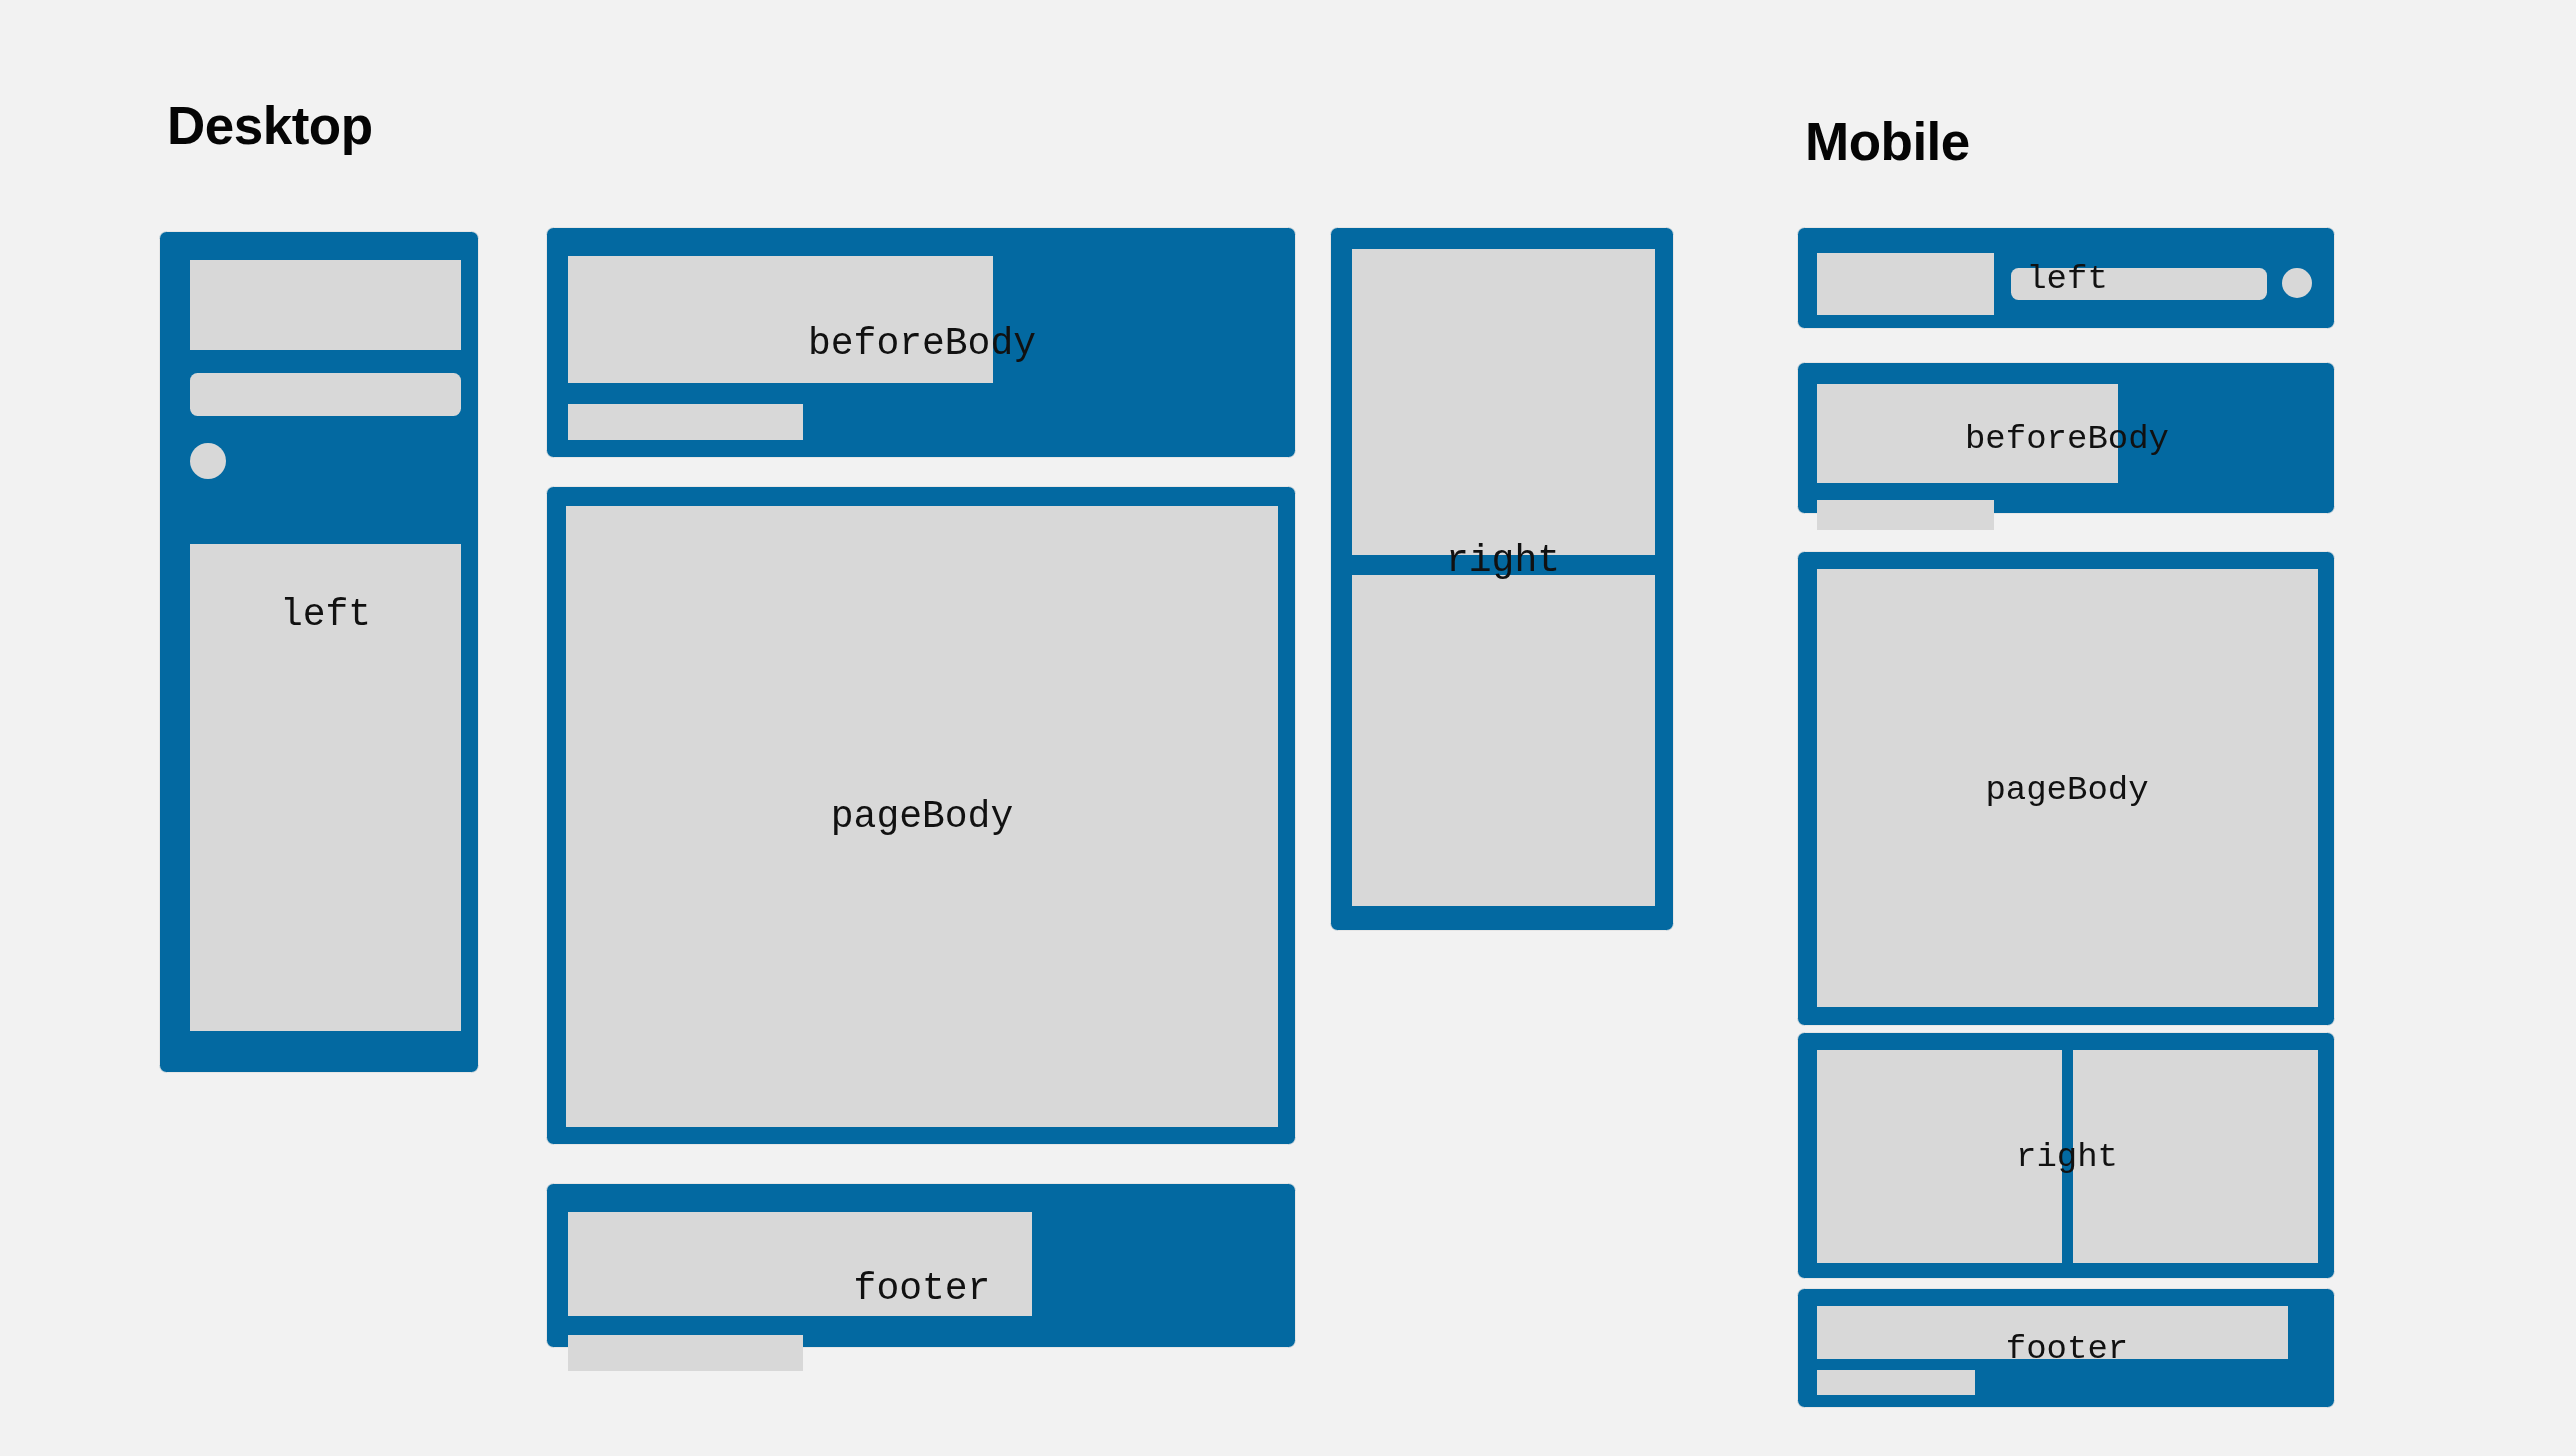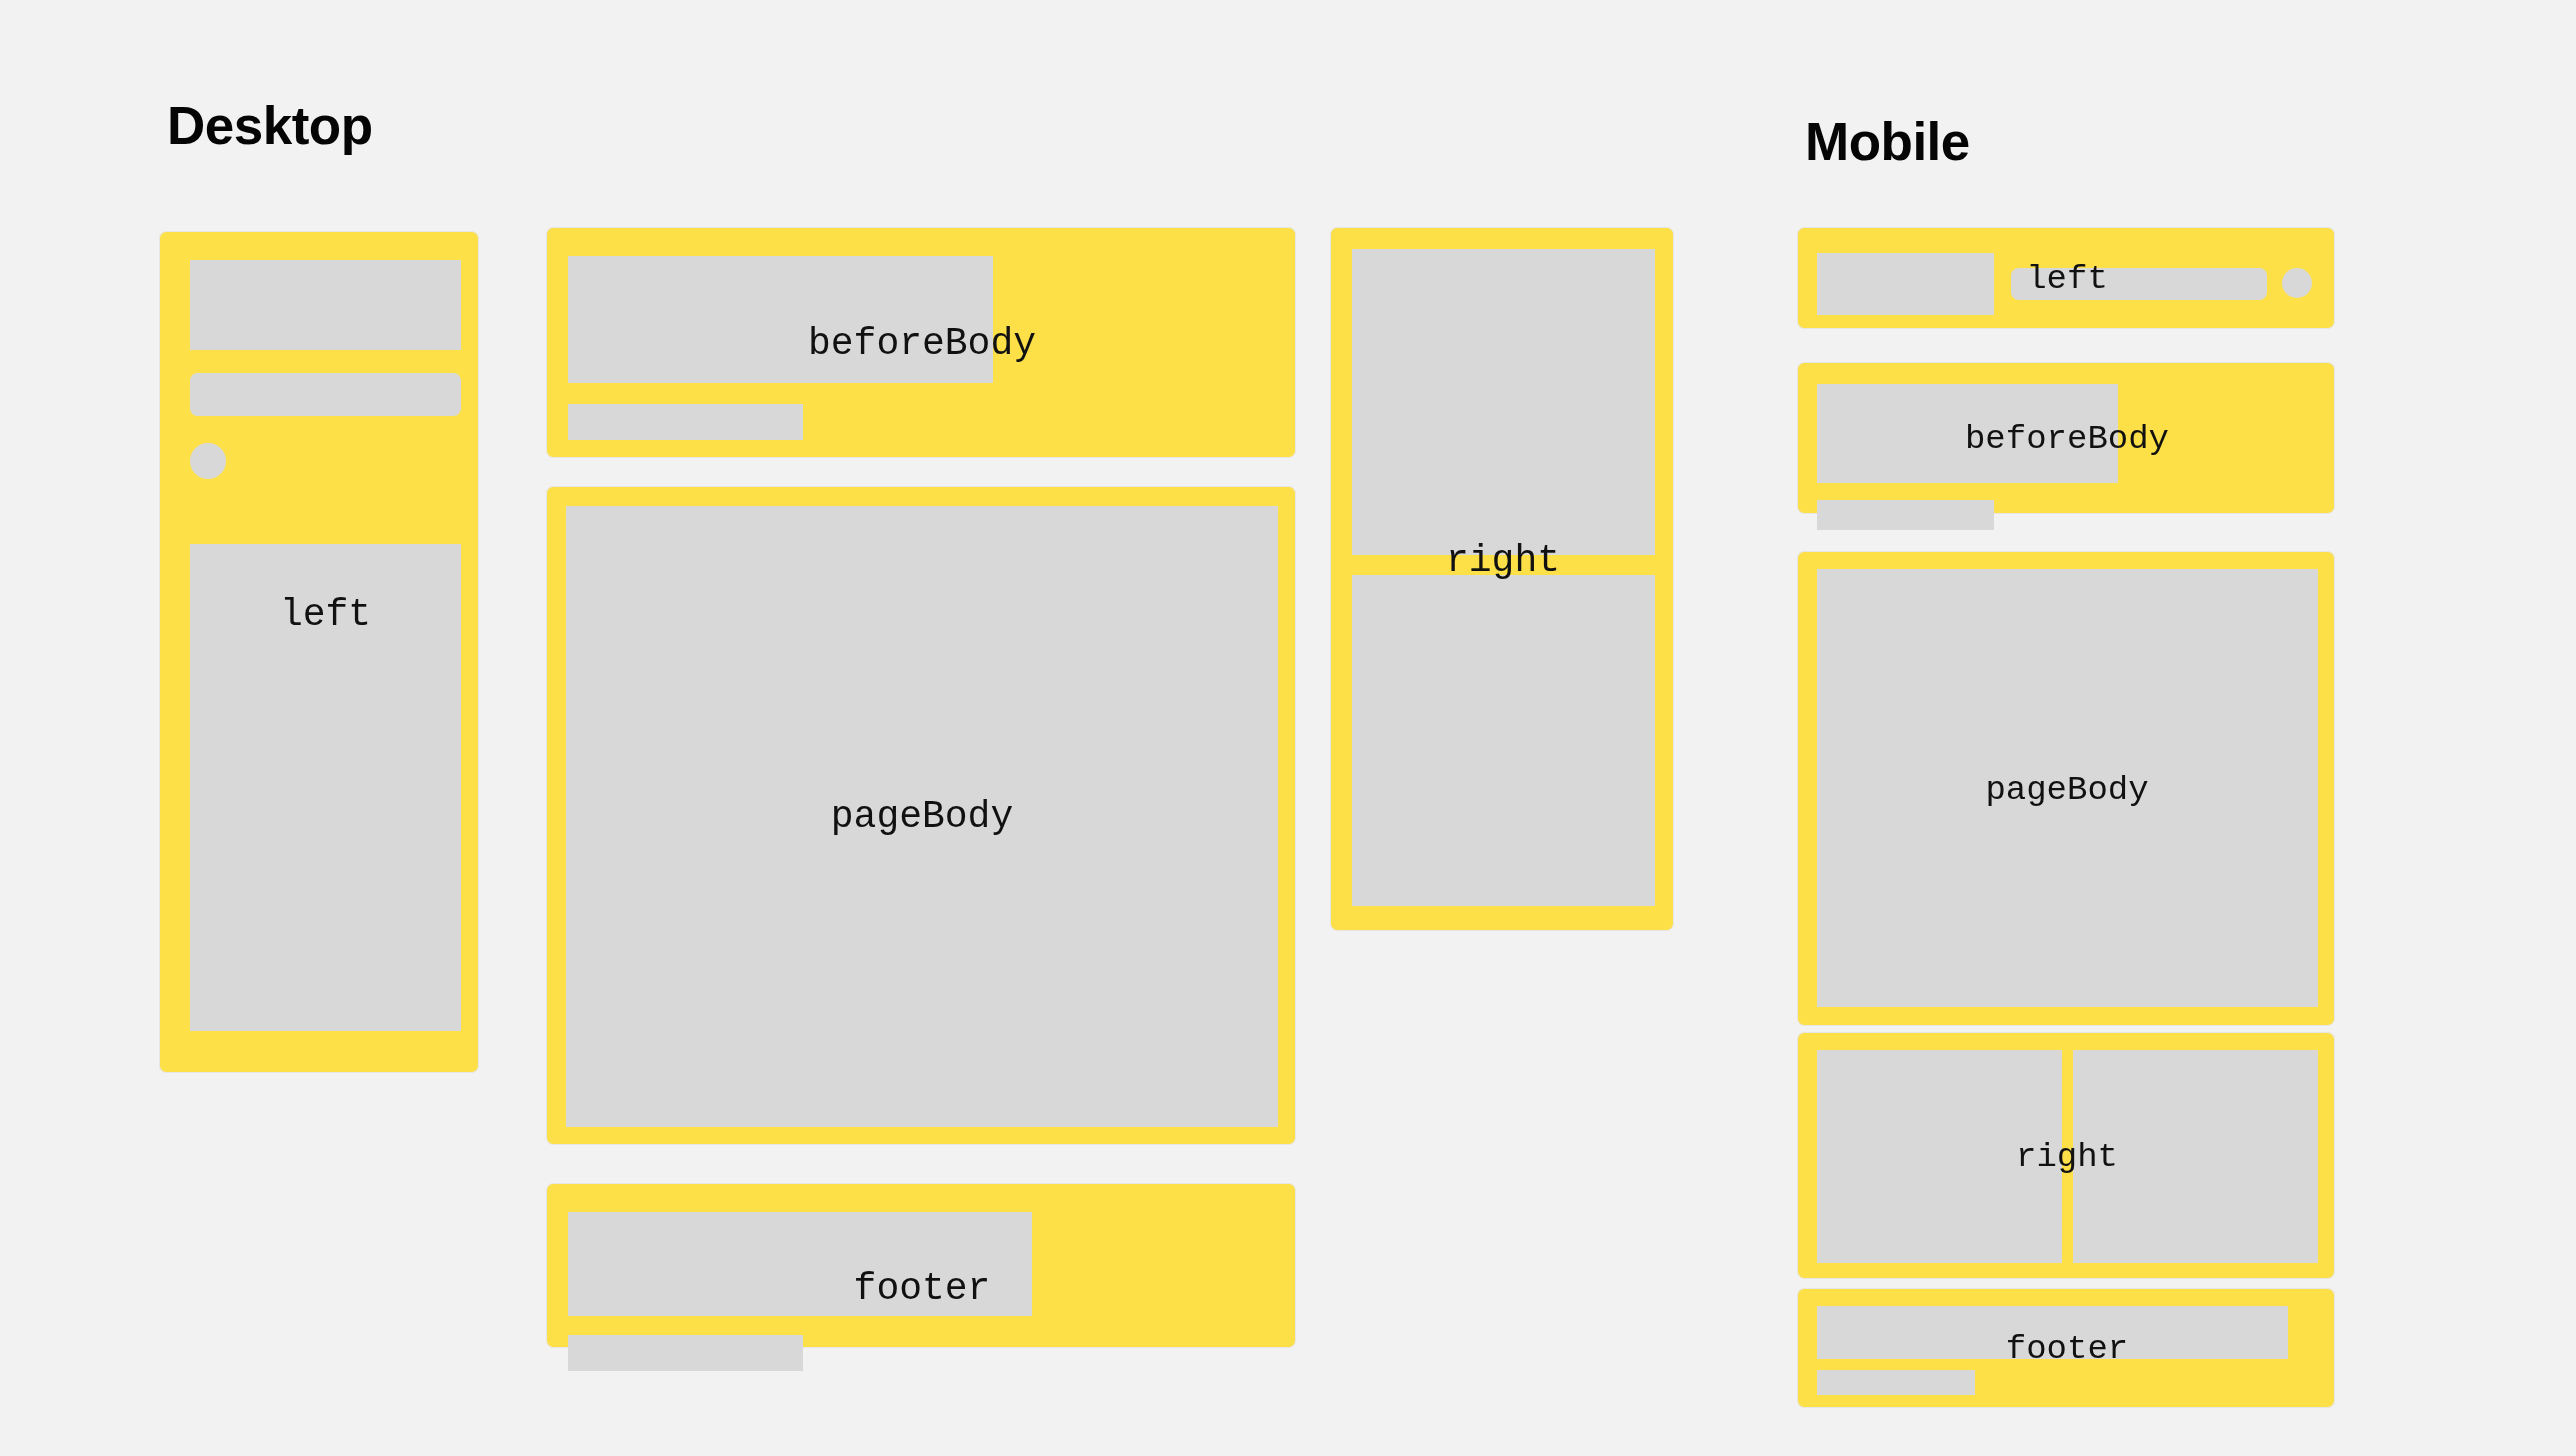--- a/index.html
+++ b/index.html
@@ -30,21 +30,21 @@
     letter-spacing: -0.5px;
     color: #050505;
     white-space: nowrap;
   }
   #heading-desktop { left: 143px; top: 72px; }
   #heading-mobile  { left: 1781px; top: 88px; }
 
   
   .panel {
     position: absolute;
-    background: #fde047;
+    background: #0369a1;
     border: 1.9px solid #e6e6e6;
     border-radius: 7.5px;
   }
 
   
   .blk {
     position: absolute;
     background: #d8d8d8;
   }
   .blk.rounded { border-radius: 7.5px; }

